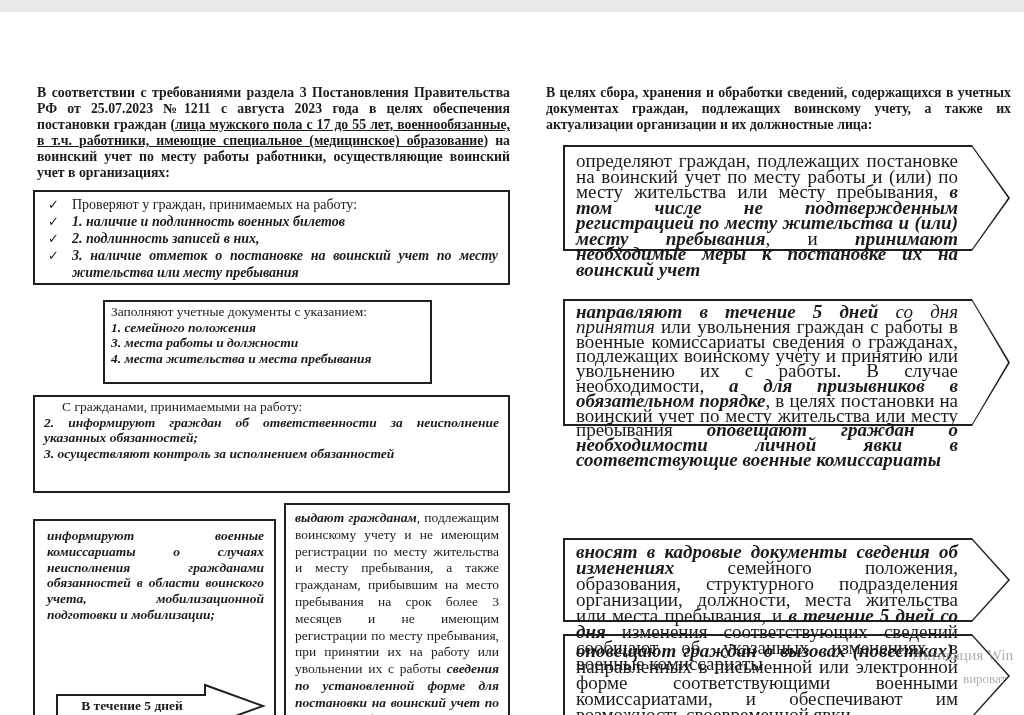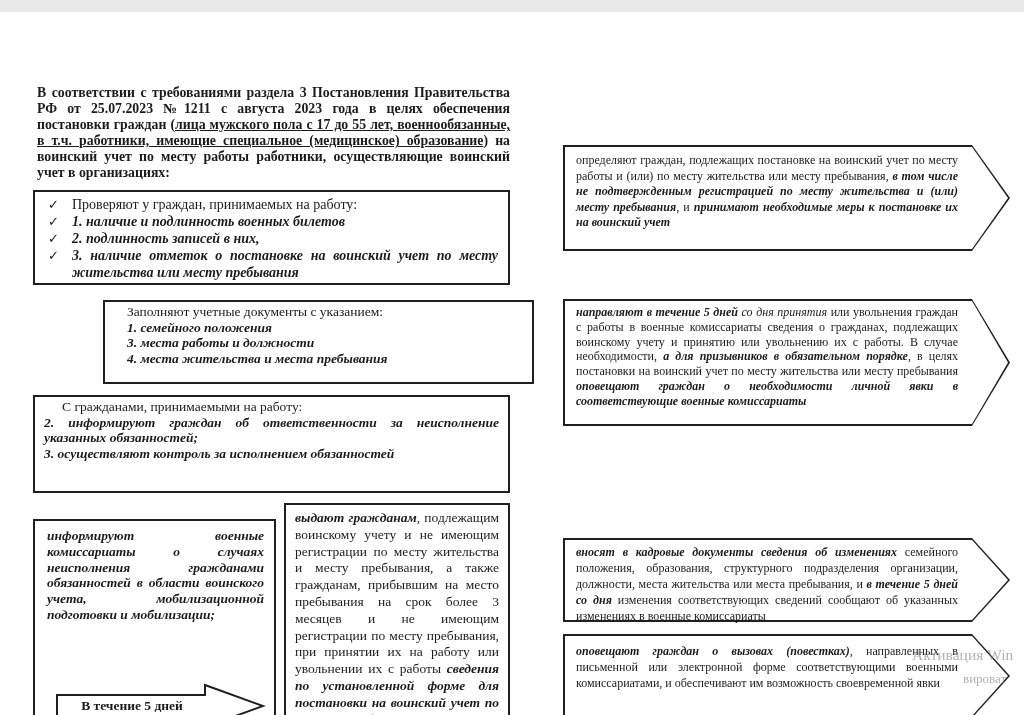--- a/index.html
+++ b/index.html
@@ -18,21 +18,21 @@
   #intro-right { left:546px; top:73px; width:465px; }
 
   .rectbox { position:absolute; box-sizing:border-box; border:2px solid #1f1f1f; background:#fff; }
 
   #box-check { left:33px; top:178px; width:477px; height:95px; padding:4px 6px 0 6px; font-size:14px; line-height:17px; }
   .chk-row { display:flex; }
   .chk { flex:none; width:24px; padding-left:7px; font-size:13px; }
   .chk-text { flex:1; text-align:justify; padding-right:4px; }
   .chk-row.emph .chk-text { font-weight:bold; font-style:italic; }
 
-  #box-fill { left:103px; top:288px; width:431px; height:84px; padding:2px 8px 0 22px; font-size:13.5px; line-height:15.7px; }
+  #box-fill { left:103px; top:288px; width:329px; height:84px; padding:2px 8px 0 6px; font-size:13.5px; line-height:15.7px; }
   #box-fill .ln.emph { font-weight:bold; font-style:italic; }
 
   #box-hired { left:33px; top:383px; width:477px; height:98px; padding:2px 9px 0 9px; font-size:13.5px; line-height:15.7px; }
   #box-hired .ln { text-align:justify; }
   #box-hired .ln.first { padding-left:18px; text-align:left; }
   #box-hired .ln.emph { font-weight:bold; font-style:italic; }
 
   #box-inform { left:33px; top:507px; width:243px; height:230px; padding:7px 10px 0 12px; font-size:13.5px; line-height:15.8px; text-align:justify; }
   #box-issue  { left:284px; top:491px; width:226px; height:246px; padding:5px 9px 0 9px; font-size:13.5px; line-height:16.8px; text-align:justify; }
 
@@ -42,21 +42,21 @@
   
   .abox { position:absolute; left:563px; width:447px; }
   .abox::before {
     content:""; position:absolute; inset:0; background:#1f1f1f;
     clip-path: polygon(0 0, calc(100% - 38px) 0, 100% 50%, calc(100% - 38px) 100%, 0 100%);
   }
   .abox::after {
     content:""; position:absolute; inset:2px; background:#ffffff;
     clip-path: polygon(0 0, calc(100% - 36px) 0, 100% 50%, calc(100% - 36px) 100%, 0 100%);
   }
-  .abox .atext { position:relative; z-index:1; text-align:justify; font-size:12px; }
+  .abox .atext { position:relative; z-index:1; text-align:justify; font-size:19px; }
 
   #abox-1 { top:133px; height:106px; } #abox-1 .atext { padding:8px 52px 0 13px; line-height:15.5px; }
   #abox-2 { top:247px; height:32px;  } #abox-2 .atext { padding:7px 52px 0 13px; line-height:16px; text-align:left; }
   #abox-3 { top:287px; height:127px; } #abox-3 .atext { padding:6px 52px 0 13px; line-height:14.8px; }
   #abox-4 { top:423px; height:89px;  } #abox-4 .atext { padding:17px 52px 0 13px; line-height:16px; }
   #abox-5 { top:526px; height:84px;  } #abox-5 .atext { padding:6px 52px 0 13px; line-height:16px; }
   #abox-6 { top:622px; height:84px;  } #abox-6 .atext { padding:9px 52px 0 13px; line-height:16px; }
 
   .wm { position:absolute; font-family:Liberation Serif, serif; color:rgba(125,130,136,0.62); z-index:5; white-space:nowrap; }
   #wm-line1 { left:912px; top:634px; font-size:15.5px; }
@@ -103,20 +103,21 @@
 
   <div class="rectbox" id="box-inform"><span class="fw-b fs-i">информируют военные комиссариаты о случаях неисполнения гражданами обязанностей в области воинского учета, мобилизационной подготовки и мобилизации;</span></div>
 
   <svg id="arrow-5days-svg" width="212" height="46" viewBox="0 0 212 46">
     <polygon points="2,12 150,12 150,2 208,23 150,44 150,34 2,34" fill="#ffffff" stroke="#1f1f1f" stroke-width="2"></polygon>
   </svg>
   <div id="arrow-5days-label">В течение 5 дней</div>
 
   <div class="rectbox" id="box-issue"><span class="fw-b fs-i">выдают гражданам</span><span>, подлежащим воинскому учету и не имеющим регистрации по месту жительства и месту пребывания, а также гражданам, прибывшим на место пребывания на срок более 3 месяцев и не имеющим регистрации по месту пребывания, при принятии их на работу или увольнении их с работы </span><span class="fw-b fs-i">сведения по установленной форме для постановки на воинский учет по месту пребывания в военных комиссариатах или органах</span></div>
 
+  <div class="para" id="intro-right"><span class="fw-b">В целях сбора, хранения и обработки сведений, содержащихся в учетных документах граждан, подлежащих воинскому учету, а также их актуализации организации и их должностные лица:</span></div>
 
   <div class="abox" id="abox-1">
     <div class="atext"><span>определяют граждан, подлежащих постановке на воинский учет по месту работы и (или) по месту жительства или месту пребывания, </span><span class="fw-b fs-i">в том числе не подтвержденным регистрацией по месту жительства и (или) месту пребывания</span><span>, и </span><span class="fw-b fs-i">принимают необходимые меры к постановке их на воинский учет</span></div>
   </div>
   <div class="abox" id="abox-3">
     <div class="atext"><span class="fw-b fs-i">направляют в течение 5 дней</span><span class="fs-i"> со дня принятия</span><span> или увольнения граждан с работы в военные комиссариаты сведения о гражданах, подлежащих воинскому учету и принятию или увольнению их с работы. В случае необходимости, </span><span class="fw-b fs-i">а для призывников в обязательном порядке</span><span>, в целях постановки на воинский учет по месту жительства или месту пребывания </span><span class="fw-b fs-i">оповещают граждан о необходимости личной явки в соответствующие военные комиссариаты</span></div>
   </div>
   <div class="abox" id="abox-5">
     <div class="atext"><span class="fw-b fs-i">вносят в кадровые документы сведения об изменениях</span><span> семейного положения, образования, структурного подразделения организации, должности, места жительства или места пребывания, и </span><span class="fw-b fs-i">в течение 5 дней со дня</span><span> изменения соответствующих сведений сообщают об указанных изменениях в военные комиссариаты</span></div>
   </div>

